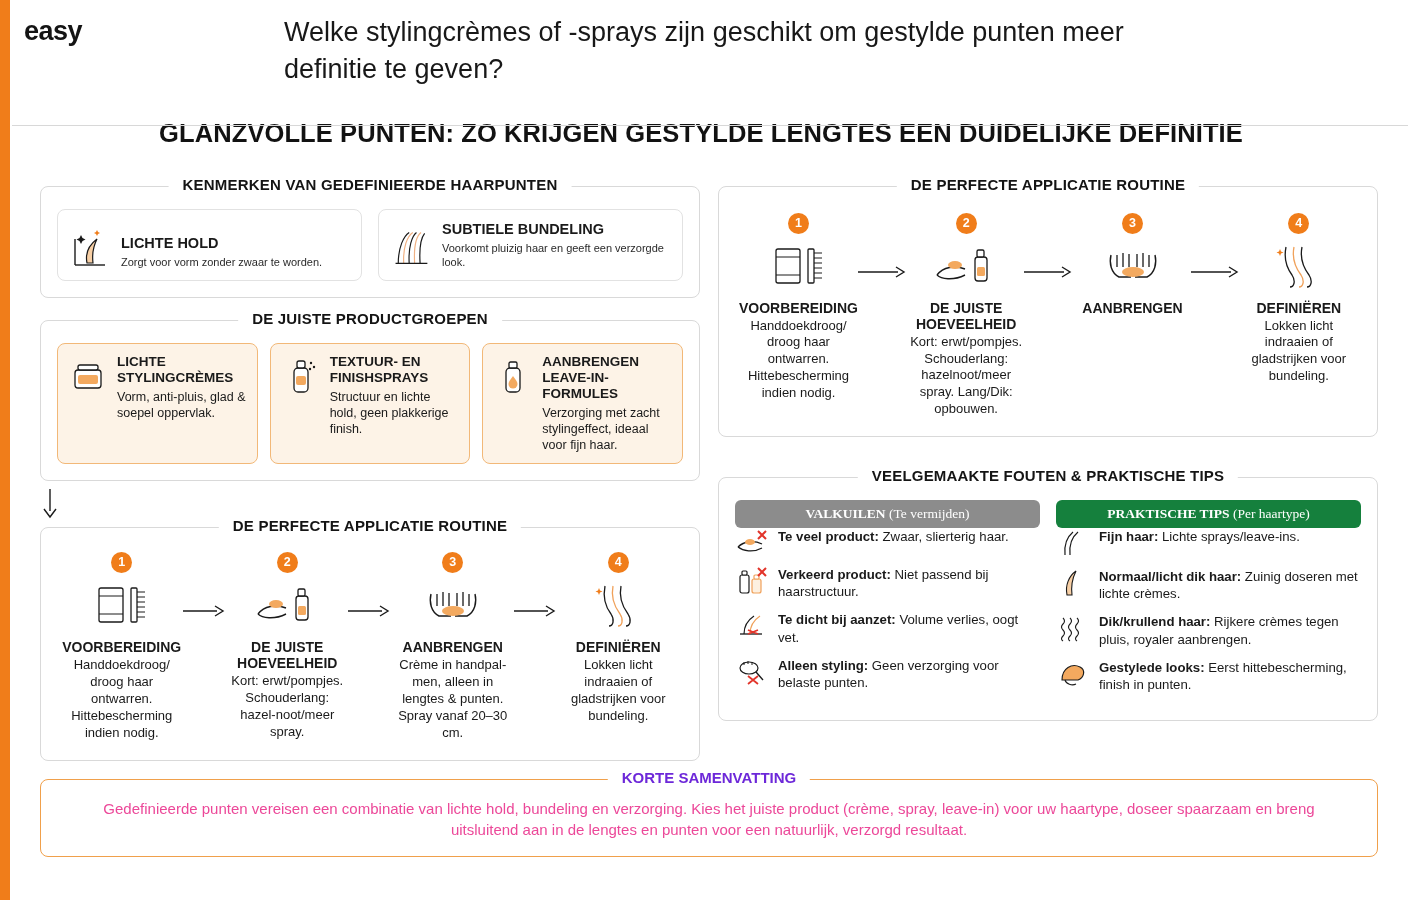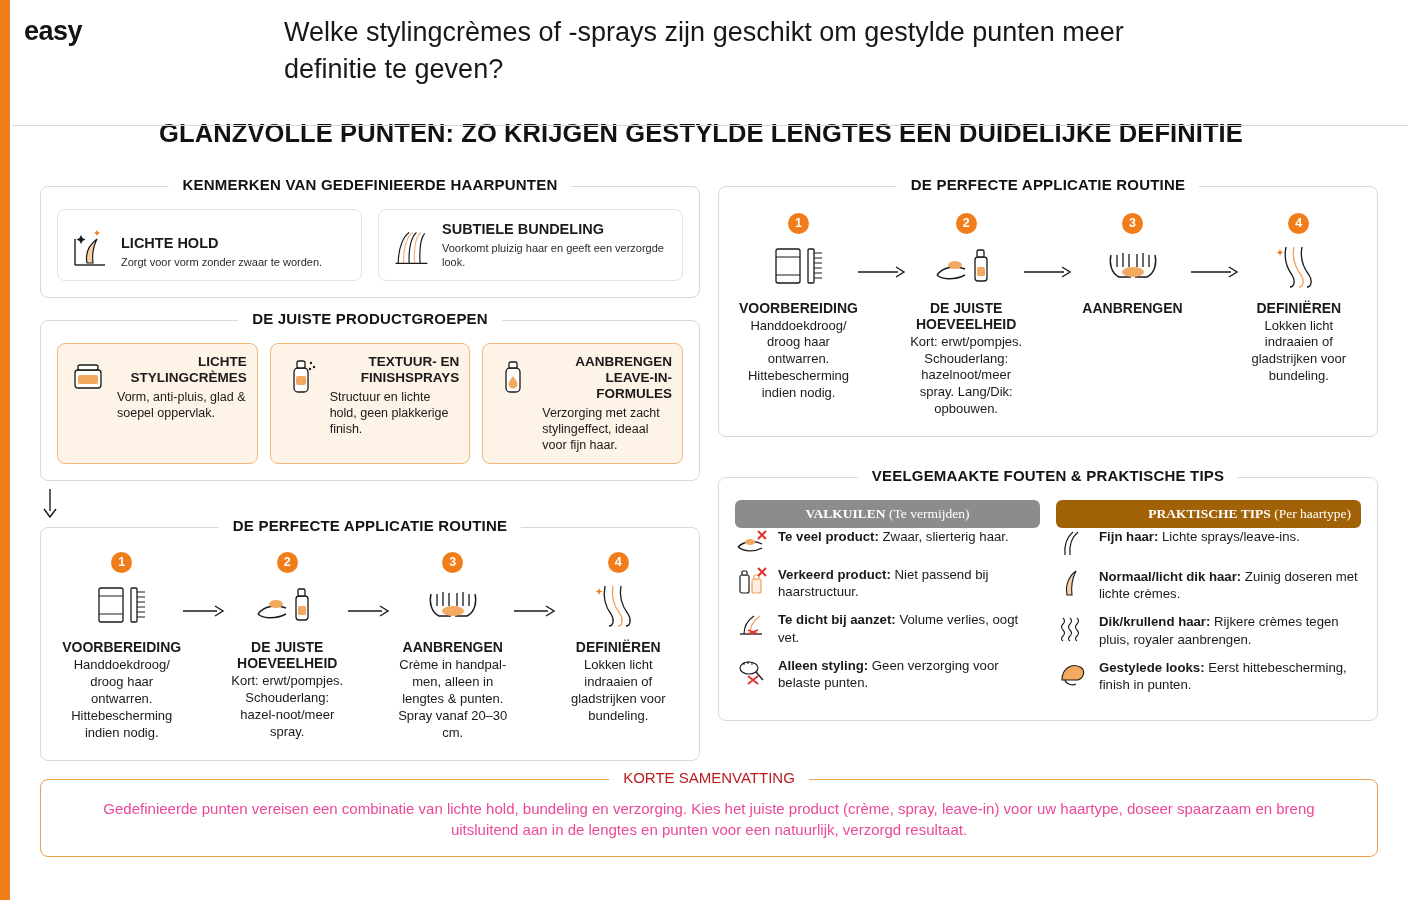--- a/index.html
+++ b/index.html
@@ -63,21 +63,21 @@
   }
   .card-ico { flex:0 0 auto; width:40px; display:flex; justify-content:center; padding-top:2px; }
   .card-txt .t { font-weight:bold; font-size:14.5px; line-height:1.2; margin-bottom:3px; }
   .card-txt .d { font-size:11px; line-height:1.3; color:#2a2a2a; }
 
   .prod-row { display:flex; gap:12px; }
   .prod {
     border:1.2px solid #f2b878; background:#fdf3e7; border-radius:8px;
     padding:10px 10px; display:flex; gap:9px; flex:1; align-items:flex-start;
   }
-  .prod .t { font-weight:bold; font-size:13.5px; line-height:1.18; margin-bottom:3px;text-align:right; }
+  .prod .t { font-weight:bold; font-size:13.5px; line-height:1.18; margin-bottom:3px; }
   .prod .d { font-size:12.5px; line-height:1.28; }
 
   .down-arrow { text-align:center; margin:8px 0 0 0; height:30px; }
 
   
   .routine { display:flex; align-items:flex-start; justify-content:space-between; padding:4px 4px 2px; }
   .step { width:23%; text-align:center; }
   .step .badge {
     width:21px; height:21px; border-radius:50%; background:#f07d1a; color:#fff;
     font-size:12.5px; font-weight:bold; line-height:21px; margin:0 auto 4px;
@@ -87,37 +87,37 @@
   .step .sdesc { font-size:13px; line-height:1.3; }
   .arrow { flex:0 0 auto; padding-top:52px; }
 
   
   .two-head { display:flex; gap:16px; margin-bottom:0;font-family:Liberation Serif, serif; }
   .pill {
     flex:1; border-radius:6px; padding:6px 10px; font-size:13.5px; color:#fff; font-weight:bold;
     text-align:center;
   }
   .pill.grey { background:#8c8c8c; }
-  .pill.orange { background:#a16207;text-align:right; }
+  .pill.orange { background:#15803d; }
   .pill span.reg { font-weight:normal; }
   .two-cols { display:flex; gap:16px; }
   .two-cols .col { flex:1; }
   .mline { display:flex; gap:9px; align-items:flex-start; margin-bottom:11px; }
   .mline .mico { flex:0 0 34px; display:flex; justify-content:center; padding-top:1px; }
   .mline .mtxt { font-size:13.2px; line-height:1.3; }
   .mline .mtxt b { font-weight:bold; }
 
   
   .summary {
     border:1.4px solid #f0a04b; border-radius:8px; position:relative;
     margin:18px 22px 0 38px; padding:18px 28px 16px; text-align:center;
   }
   .summary .legend {
     position:absolute; top:-11px; left:50%; transform:translateX(-50%);
-    background:#fff; padding:0 14px; font-weight:normal; font-size:15px; color:#b91c1c;
+    background:#fff; padding:0 14px; font-weight:bold; font-size:15px; color:#6d28d9;
   }
   .summary p { margin:0; font-size:15px; line-height:1.42; color:#ec4899; }
 
   svg { display:block; }
 </style>
 </head>
 <body>
 
 <div class="orange-bar"></div>
 

